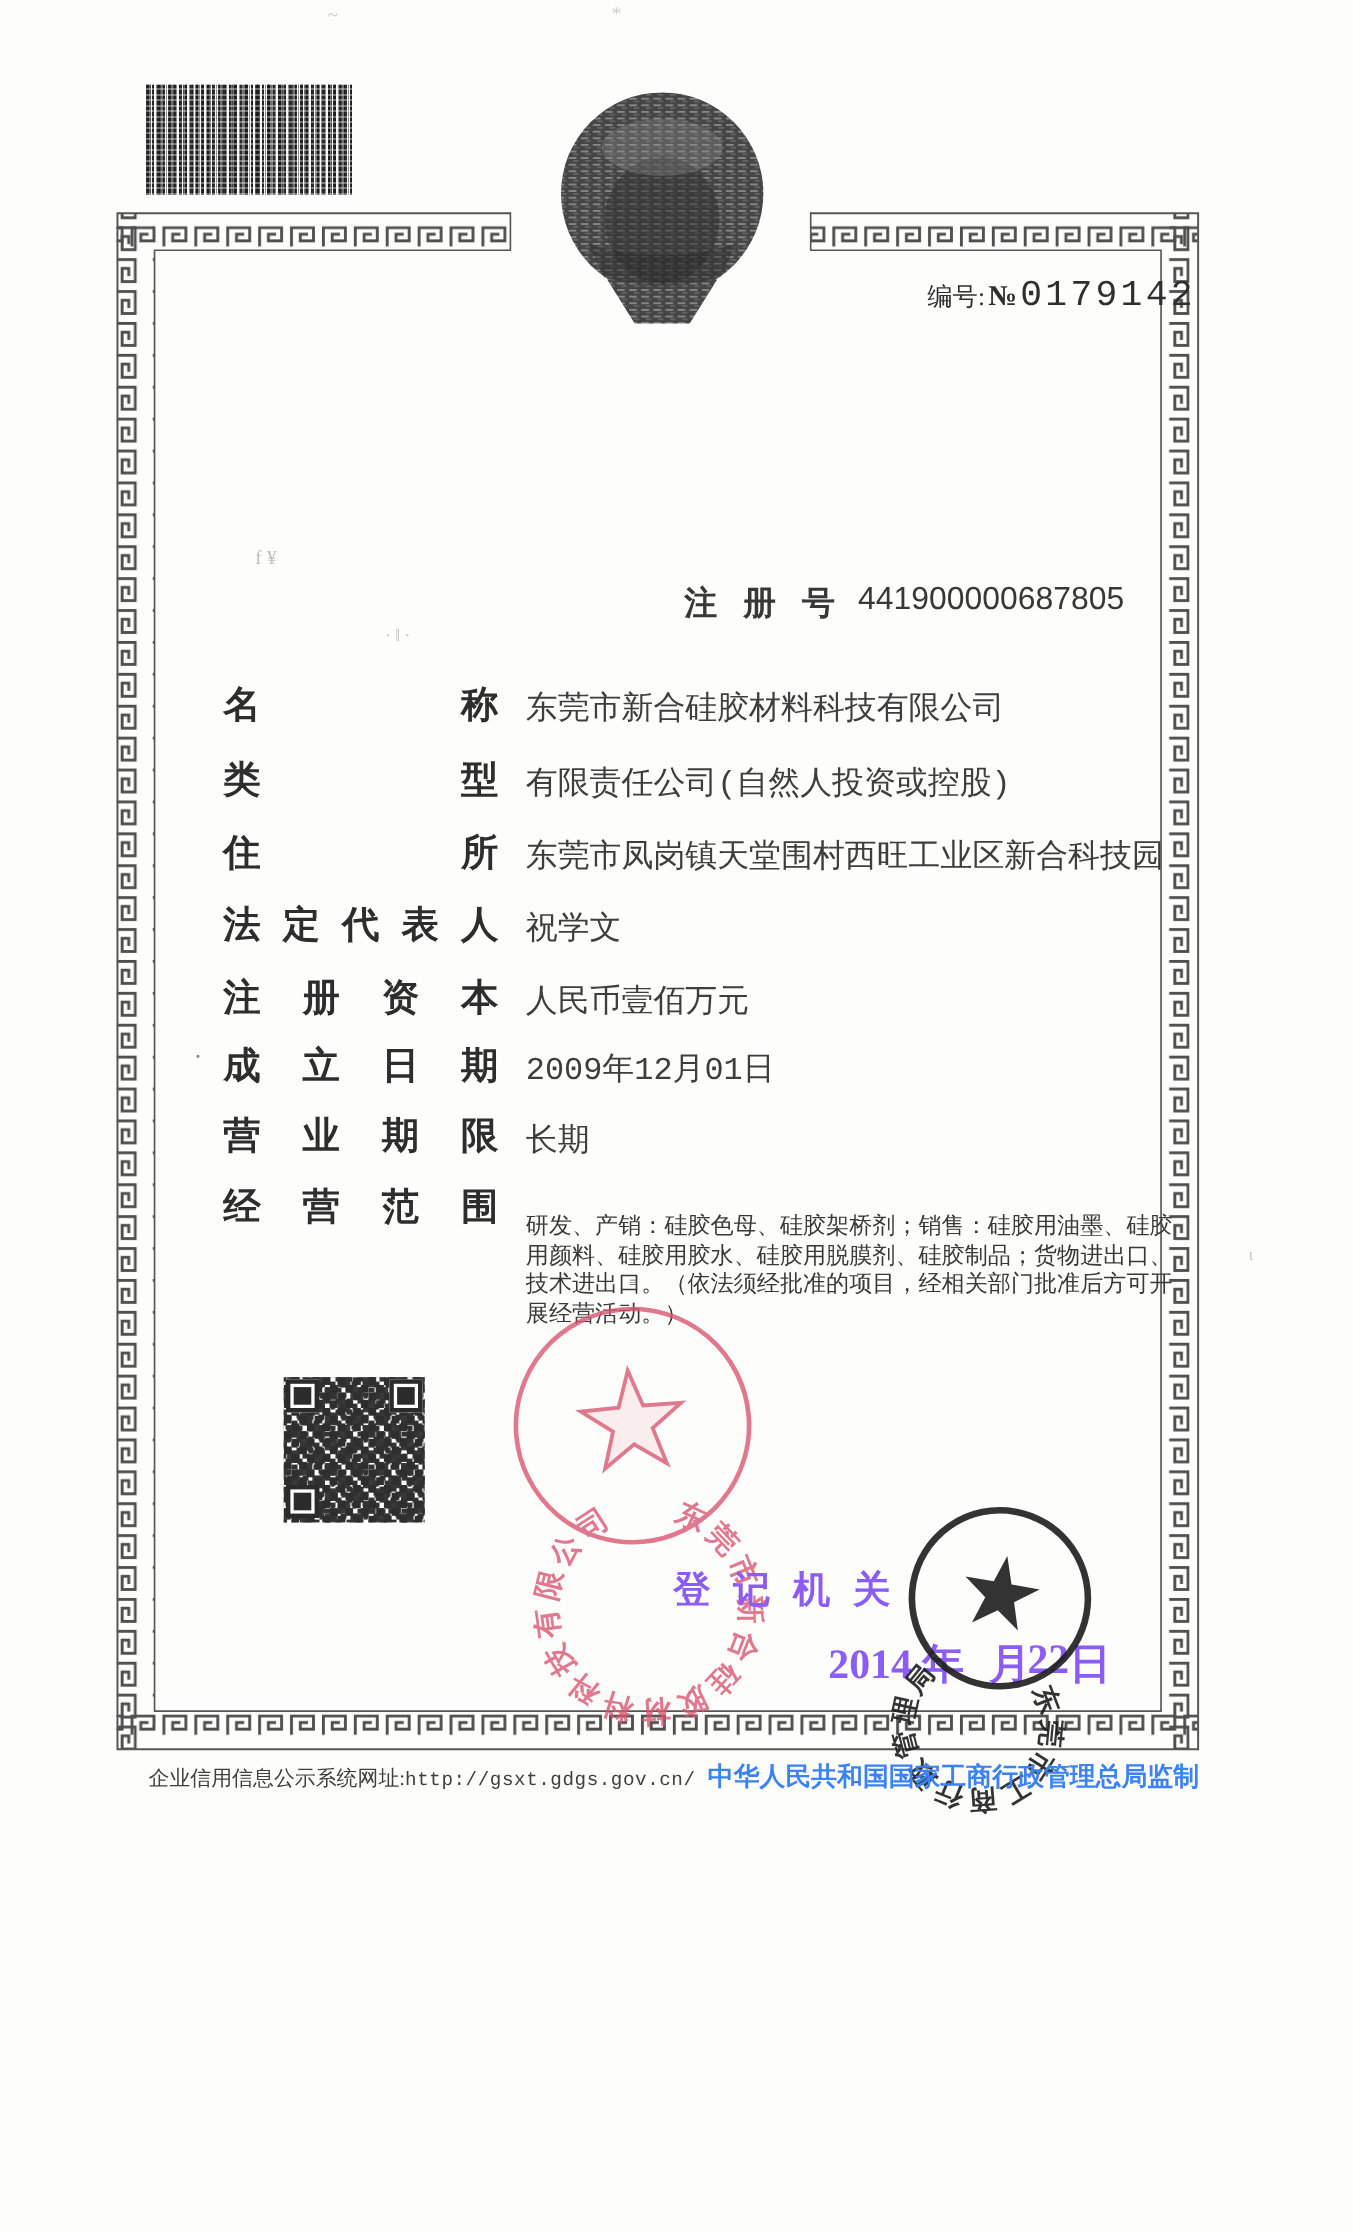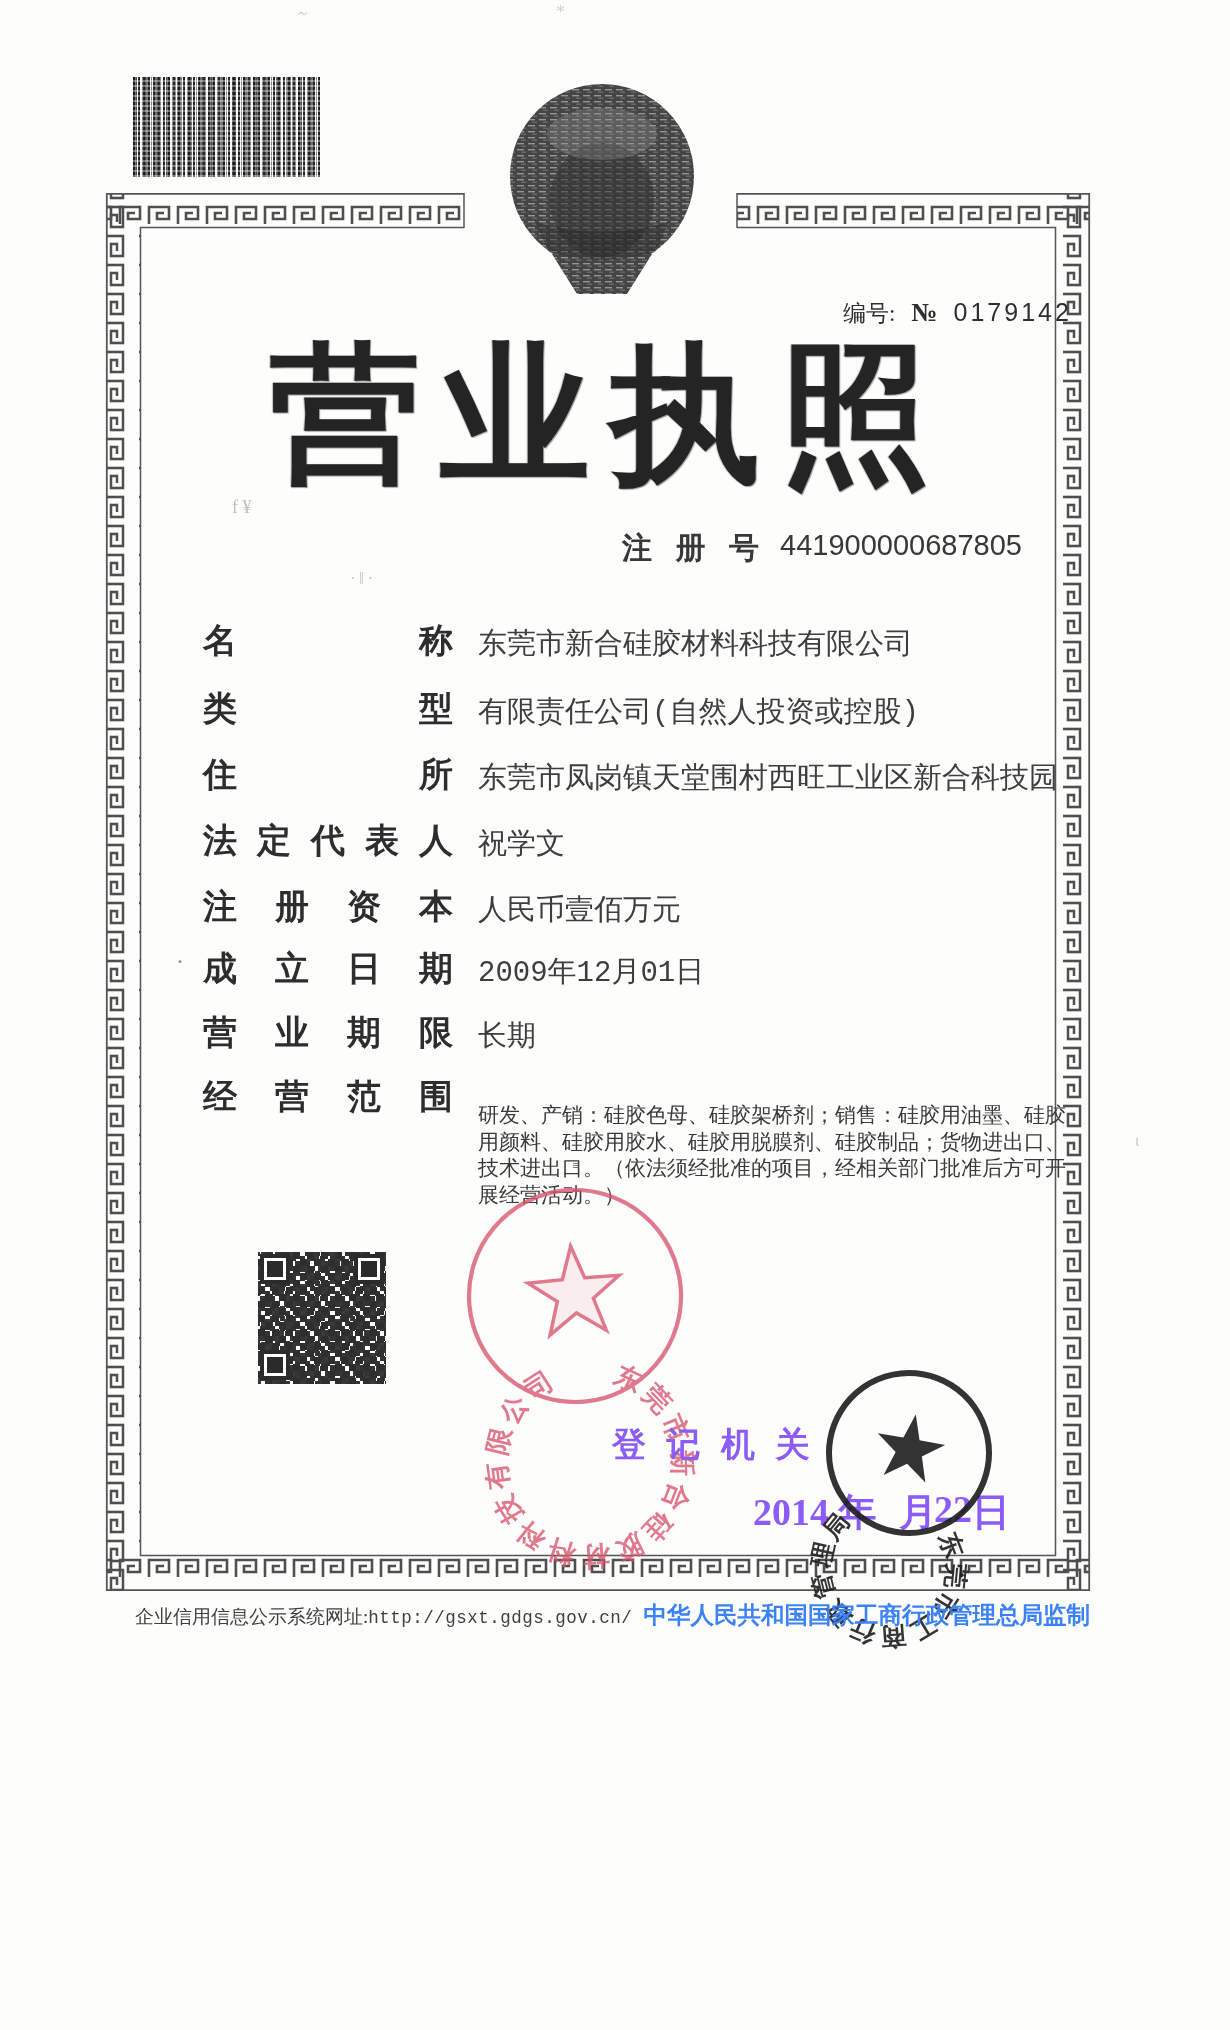--- a/index.html
+++ b/index.html
@@ -9,24 +9,24 @@
   
   .barcode{position:absolute;left:133px;top:77px;width:187px;height:100px;
     background:
       repeating-linear-gradient(0deg, rgba(255,255,255,.35) 0 2px, transparent 2px 5px),
       repeating-linear-gradient(90deg, rgba(25,25,25,.9) 0 2px, transparent 2px 5px),
       repeating-linear-gradient(90deg, rgba(45,45,45,.65) 0 4px, transparent 4px 11px),
       repeating-linear-gradient(90deg, rgba(20,20,20,.5) 0 1px, transparent 1px 3px),
       #efefef;
     filter:blur(.4px) contrast(1.05);}
   
-  .serial{position:absolute;left:843px;top:250px;display:flex;align-items:baseline;gap:16px;color:#2f2f2f;text-align:center;}
+  .serial{position:absolute;left:843px;top:250px;display:flex;align-items:baseline;gap:3px;color:#2f2f2f;text-align:center;}
   .serial .lab{font-size:23px;}
   .serial .nosign{font-size:26px;font-weight:bold;}
-  .serial .num{font-size:25px;letter-spacing:3px;font-family:Liberation Sans, sans-serif;margin-top:48px;}
+  .serial .num{font-size:33px;letter-spacing:3px;font-family:Liberation Mono, monospace;}
   
   .title{position:absolute;left:270px;top:336px;width:660px;font-family:"Liberation Sans",sans-serif;
     font-weight:900;font-size:150px;line-height:1.05;color:#242424;
     text-align:justify;text-align-last:justify;
     text-shadow:1px 1px 1px rgba(45,45,45,.45), -1px 0 1px rgba(70,70,70,.35);}
   
   .regline{position:absolute;left:622px;top:528px;color:#383838;}
   .regline .rlab{position:absolute;left:0;top:0;font-size:30px;white-space:nowrap;letter-spacing:8px;font-weight:600;}
   .regline .rnum{position:absolute;left:146px;top:1px;font-size:29px;font-family:Liberation Sans, sans-serif;white-space:nowrap;margin-left:12px;}
   
@@ -109,21 +109,20 @@
       <path d="M30 140 Q97 160 164 140 L150 170 Q97 185 44 170 Z" fill="#2c2c2c" opacity="0.45"></path>
     </g>
   </svg>
 
   <div class="serial">
     <span class="lab">编号:</span>
     <span class="nosign">№</span>
     <span class="num">0179142</span>
   </div>
 
-  <div class="title">营业执照</div>
 
   <div class="regline">
     <span class="rlab">注 册 号</span>
     <span class="rnum">441900000687805</span>
   </div>
 
   <div class="row" style="top:618px">
     <div class="flabel">名称</div>
     <div class="fvalue">东莞市新合硅胶材料科技有限公司</div>
   </div>

